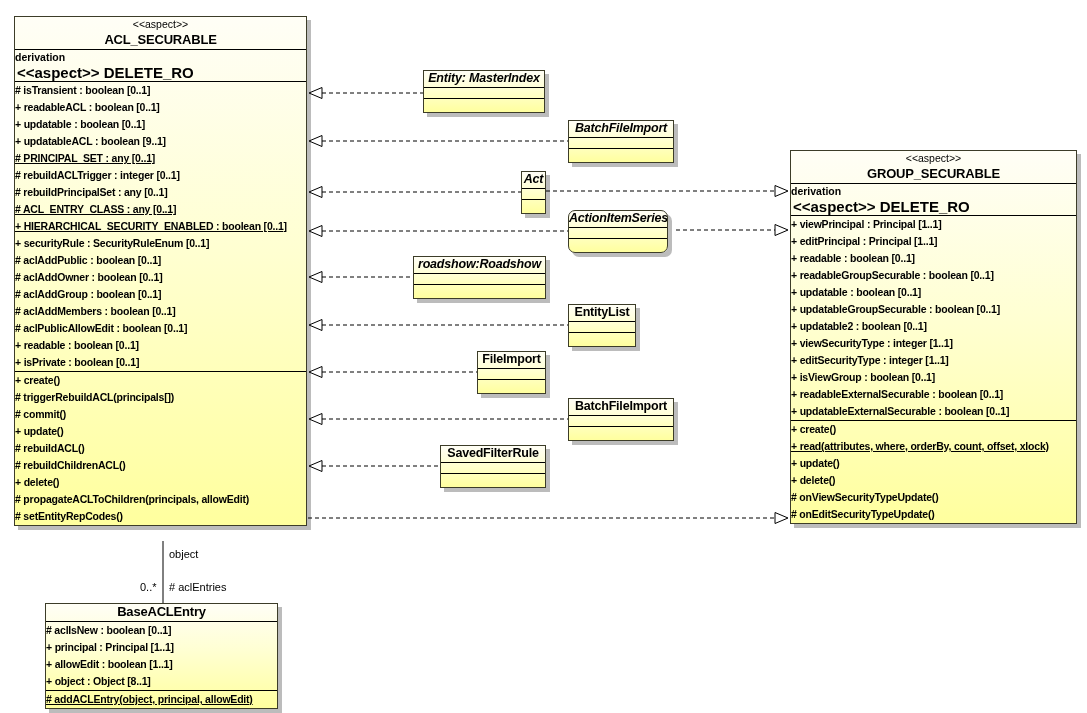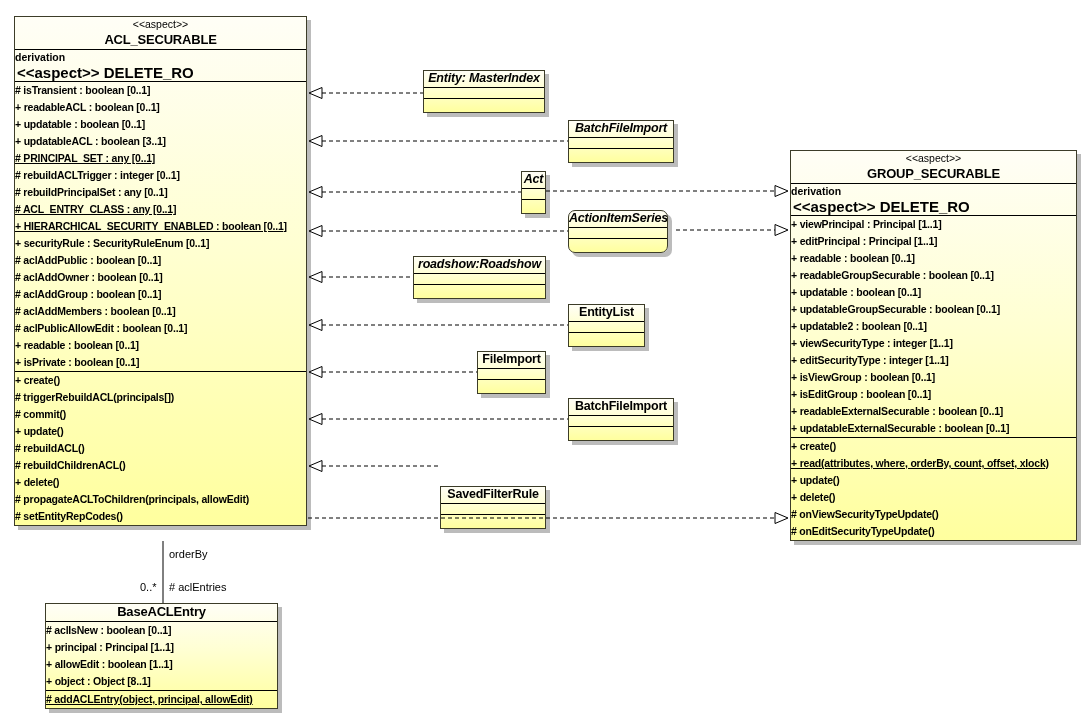--- a/index.html
+++ b/index.html
@@ -41,21 +41,21 @@
       <div class="uml-class" style="left: 14px; top: 16px; width: 293px;">
         <div class="row stereo">&lt;&lt;aspect&gt;&gt;</div>
         <div class="row title">ACL_SECURABLE</div>
         <div class="sep"></div>
         <div class="row tag">derivation</div>
         <div class="row sub">&lt;&lt;aspect&gt;&gt; DELETE_RO</div>
         <div class="sep"></div>
         <div class="row member"># isTransient : boolean [0..1]</div>
         <div class="row member">+ readableACL : boolean [0..1]</div>
         <div class="row member">+ updatable : boolean [0..1]</div>
-        <div class="row member">+ updatableACL : boolean [3..1]</div>
+        <div class="row member">+ updatableACL : boolean [9..1]</div>
         <div class="row member static"># PRINCIPAL_SET : any [0..1]</div>
         <div class="row member"># rebuildACLTrigger : integer [0..1]</div>
         <div class="row member"># rebuildPrincipalSet : any [0..1]</div>
         <div class="row member static"># ACL_ENTRY_CLASS : any [0..1]</div>
         <div class="row member static">+ HIERARCHICAL_SECURITY_ENABLED : boolean [0..1]</div>
         <div class="row member">+ securityRule : SecurityRuleEnum [0..1]</div>
         <div class="row member"># aclAddPublic : boolean [0..1]</div>
         <div class="row member"># aclAddOwner : boolean [0..1]</div>
         <div class="row member"># aclAddGroup : boolean [0..1]</div>
         <div class="row member"># aclAddMembers : boolean [0..1]</div>
@@ -83,21 +83,20 @@
         <div class="row member">+ viewPrincipal : Principal [1..1]</div>
         <div class="row member">+ editPrincipal : Principal [1..1]</div>
         <div class="row member">+ readable : boolean [0..1]</div>
         <div class="row member">+ readableGroupSecurable : boolean [0..1]</div>
         <div class="row member">+ updatable : boolean [0..1]</div>
         <div class="row member">+ updatableGroupSecurable : boolean [0..1]</div>
         <div class="row member">+ updatable2 : boolean [0..1]</div>
         <div class="row member">+ viewSecurityType : integer [1..1]</div>
         <div class="row member">+ editSecurityType : integer [1..1]</div>
         <div class="row member">+ isViewGroup : boolean [0..1]</div>
-        <div class="row member">+ isEditGroup : boolean [0..1]</div>
         <div class="row member">+ readableExternalSecurable : boolean [0..1]</div>
         <div class="row member">+ updatableExternalSecurable : boolean [0..1]</div>
         <div class="sep"></div>
         <div class="row member">+ create()</div>
         <div class="row member static">+ read(attributes, where, orderBy, count, offset, xlock)</div>
         <div class="row member">+ update()</div>
         <div class="row member">+ delete()</div>
         <div class="row member"># onViewSecurityTypeUpdate()</div>
         <div class="row member"># onEditSecurityTypeUpdate()</div>
       </div>
@@ -139,42 +138,42 @@
         <div class="sep"></div>
         <div class="row empty-ops"></div>
       </div>
       <div class="uml-class" style="left: 413px; top: 256px; width: 133px;">
         <div class="row smallname italic">roadshow:Roadshow</div>
         <div class="sep"></div>
         <div class="row empty-attr"></div>
         <div class="sep"></div>
         <div class="row empty-ops"></div>
       </div>
-      <div class="uml-class" style="left: 568px; top: 304px; width: 77px;">
+      <div class="uml-class" style="left: 568px; top: 304px; width: 68px;">
         <div class="row smallname">EntityList</div>
         <div class="sep"></div>
         <div class="row empty-attr"></div>
         <div class="sep"></div>
         <div class="row empty-ops"></div>
       </div>
       <div class="uml-class" style="left: 477px; top: 351px; width: 69px;">
         <div class="row smallname">FileImport</div>
         <div class="sep"></div>
         <div class="row empty-attr"></div>
         <div class="sep"></div>
         <div class="row empty-ops"></div>
       </div>
       <div class="uml-class" style="left: 568px; top: 398px; width: 106px;">
         <div class="row smallname">BatchFileImport</div>
         <div class="sep"></div>
         <div class="row empty-attr"></div>
         <div class="sep"></div>
         <div class="row empty-ops"></div>
       </div>
-      <div class="uml-class" style="left: 440px; top: 445px; width: 106px; margin-top: 41px;">
+      <div class="uml-class" style="left: 440px; top: 445px; width: 106px;">
         <div class="row smallname">SavedFilterRule</div>
         <div class="sep"></div>
         <div class="row empty-attr"></div>
         <div class="sep"></div>
         <div class="row empty-ops"></div>
       </div>
     </div>
   <svg id="connector-layer" width="1087" height="713" viewBox="0 0 1087 713">
       <line x1="322" y1="93" x2="423" y2="93" stroke="#000000" stroke-width="1" stroke-dasharray="4 3"></line>
       <polygon points="309,93 322,87.5 322,98.5" fill="#ffffff" stroke="#000000" stroke-width="1"></polygon>
@@ -196,17 +195,17 @@
       <polygon points="309,372 322,366.5 322,377.5" fill="#ffffff" stroke="#000000" stroke-width="1"></polygon>
       <line x1="322" y1="419" x2="568" y2="419" stroke="#000000" stroke-width="1" stroke-dasharray="4 3"></line>
       <polygon points="309,419 322,413.5 322,424.5" fill="#ffffff" stroke="#000000" stroke-width="1"></polygon>
       <line x1="322" y1="466" x2="440" y2="466" stroke="#000000" stroke-width="1" stroke-dasharray="4 3"></line>
       <polygon points="309,466 322,460.5 322,471.5" fill="#ffffff" stroke="#000000" stroke-width="1"></polygon>
       <line x1="308" y1="518" x2="775" y2="518" stroke="#000000" stroke-width="1" stroke-dasharray="4 3"></line>
       <polygon points="788,518 775,512.5 775,523.5" fill="#ffffff" stroke="#000000" stroke-width="1"></polygon>
       <line x1="163" y1="541" x2="163" y2="603" stroke="#000000" stroke-width="1"></line>
     </svg>
   <div id="labels">
-      <div class="edge-label" style="left: 169px; top: 548px;">orderBy</div>
+      <div class="edge-label" style="left: 169px; top: 548px;">object</div>
       <div class="edge-label" style="left: 140px; top: 581px;">0..*</div>
       <div class="edge-label" style="left: 169px; top: 581px;"># aclEntries</div>
     </div>
 </div>
 
 </body></html>

